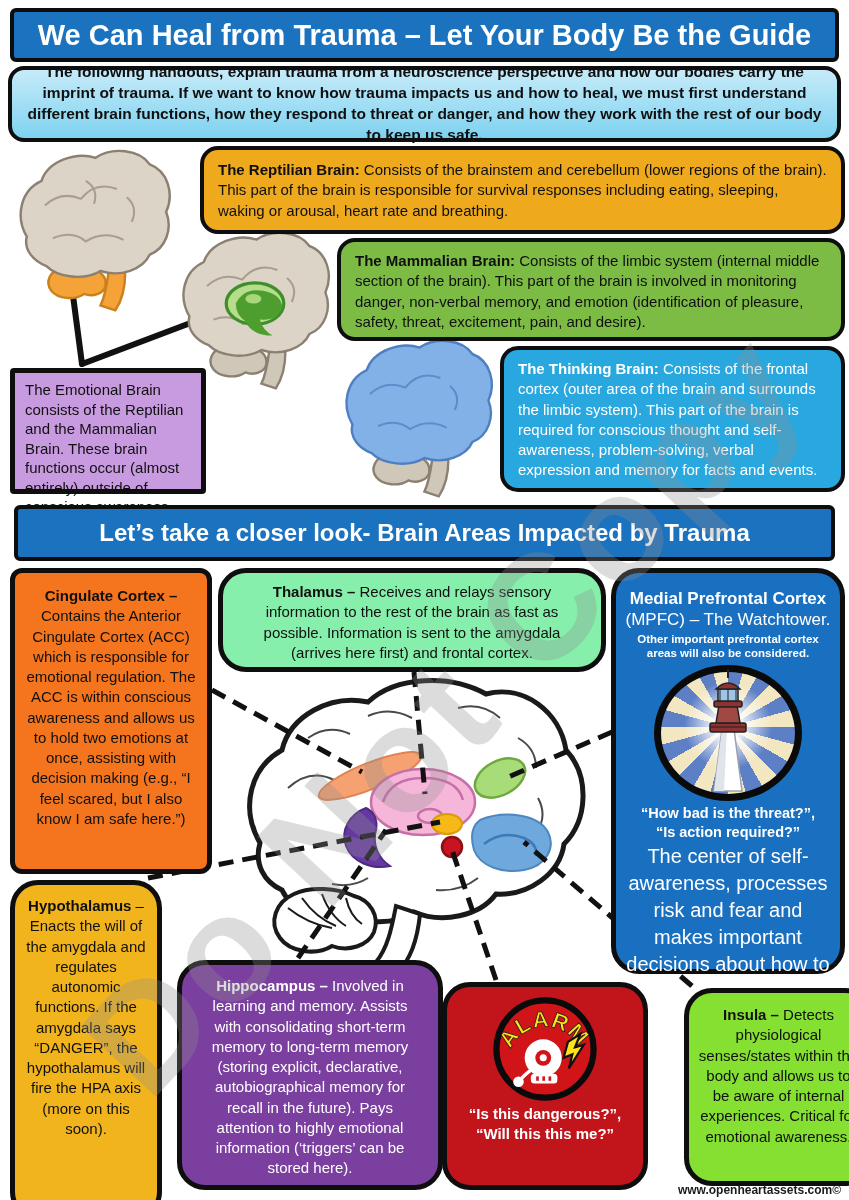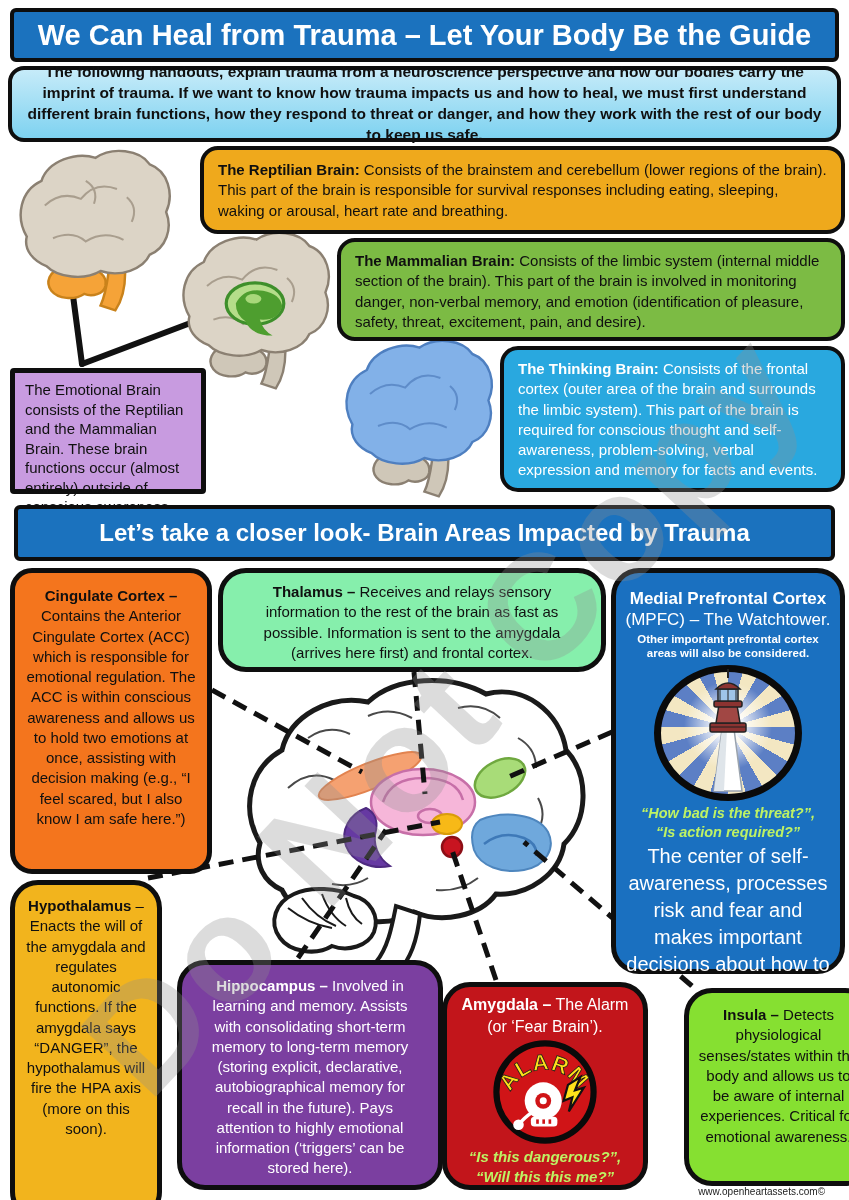--- a/index.html
+++ b/index.html
@@ -17,37 +17,37 @@
   .t2{left:14px;top:505px;width:821px;height:56px;font-size:24px;}
   .intro{left:8px;top:66px;width:833px;height:76px;background:linear-gradient(180deg,#C6EBF9 0%,#7ED2F0 100%);
          border-radius:16px;font-weight:600;font-size:15.5px;display:flex;align-items:center;text-align:center;
          padding:4px 14px;}
   .reptilian{left:200px;top:146px;width:645px;height:88px;background:#EFA91C;}
   .mammalian{left:337px;top:238px;width:508px;height:103px;background:#7CBB44;padding:9px 14px;}
   .thinking{left:500px;top:346px;width:345px;height:146px;background:#29A8DF;color:#ffffff;padding:9px 14px;}
   .emotional{left:10px;top:368px;width:196px;height:126px;background:#C89BE0;border-width:5px;
              border-radius:4px;padding:7px 10px;font-size:15px;line-height:1.3;}
   .round{border-width:5px;border-radius:28px;text-align:center;}
-  .cingulate{left:10px;top:568px;width:202px;height:306px;background:#F4751D;border-radius:22px;padding:13px 10px;}
+  .cingulate{left:10px;top:568px;width:202px;height:306px;background:#F4751D;border-radius:12px;padding:13px 10px;}
   .thalamus{left:218px;top:568px;width:388px;height:104px;background:#86efac;padding:9px 27px;}
   .mpfc{left:611px;top:568px;width:234px;height:406px;background:#1A70C0;color:#ffffff;padding:16px 8px;}
   .hypothalamus{left:10px;top:880px;width:152px;height:340px;background:#F2B41D;padding:11px 6px;}
   .hippocampus{left:177px;top:960px;width:266px;height:230px;background:#7B3FA0;color:#ffffff;padding:11px 24px;}
   .amygdala{left:442px;top:982px;width:206px;height:208px;background:#C2151B;color:#ffffff;padding:7px 8px;}
   .insula{left:656px;top:988px;width:189px;height:198px;background:#86E031;padding:12px 8px;margin-left:28px;}
   .mpfc .h{font-size:17px;font-weight:bold;line-height:1.2;}
   .mpfc .sub{font-size:17px;line-height:1.25;}
   .mpfc .note{font-size:11.5px;font-weight:bold;line-height:1.25;margin-top:1px;}
-  .q{color:#bef264;font-weight:bold;font-style:italic;font-size:14.5px;line-height:1.3;}
+  .q{color:#ffffff;font-weight:bold;font-size:14.5px;line-height:1.3;}
   .mpfc .body{font-size:20px;margin-top:1px;}
   .amygdala .q{font-size:15px;}
   .watermark{position:absolute;left:48px;top:1010px;transform:rotate(-47deg);transform-origin:0 0;
              font-size:150px;font-weight:bold;color:#8f8f8f;opacity:.3;letter-spacing:6px;
              white-space:nowrap;z-index:3;pointer-events:none;}
-  .footer{position:absolute;right:24px;bottom:3px;font-size:10px;font-weight:normal;color:#1b1b1b;z-index:4;}
+  .footer{position:absolute;right:8px;bottom:3px;font-size:12px;font-weight:bold;color:#1b1b1b;z-index:4;}
   .lh-wrap{position:relative;width:148px;height:136px;margin:5px auto 3px;}
   .lh-oval{position:absolute;inset:0;border-radius:50%;border:7px solid #0a0a0a;box-sizing:border-box;
            background:radial-gradient(circle at 50% 44%,rgba(255,255,255,.95) 0 13%,rgba(255,255,255,0) 46%),
            repeating-conic-gradient(from 0deg at 50% 45%,#5C7FC5 0deg 15deg,#F3E7C2 15deg 30deg);}
   .lh-svg{position:absolute;left:0;top:0;width:100%;height:100%;}
   .alarm-wrap{width:106px;height:106px;margin:2px auto;}
 </style>
 </head>
 <body>
 
@@ -225,24 +225,20 @@
       <strong>Hypothalamus</strong>
       <span>– Enacts the will of the amygdala and regulates autonomic functions. If the amygdala says “DANGER”, the hypothalamus will fire the HPA axis (more on this soon).</span>
     </div>
 
     <div class="panel round hippocampus">
       <strong>Hippocampus –</strong>
       <span>Involved in learning and memory. Assists with consolidating short-term memory to long-term memory (storing explicit, declarative, autobiographical memory for recall in the future). Pays attention to highly emotional information (‘triggers’ can be stored here).</span>
     </div>
 
     <div class="panel round amygdala">
-      <div style="font-size:16px;">
-        <strong>Amygdala –</strong>
-        <span>The Alarm (or ‘Fear Brain’).</span>
-      </div>
       <div class="alarm-wrap">
         <svg viewBox="0 0 120 120" width="106" height="106">
           <circle cx="60" cy="60" r="55" fill="#D01417" stroke="#0a0a0a" stroke-width="7"></circle>
           <path id="alarmArc" d="M20,64 A42,42 0 0 1 100,64" fill="none"></path>
           <text font-size="25" font-weight="bold" fill="#FFE11A" stroke="#1a1a1a" stroke-width="0.9" letter-spacing="1">
             <textPath href="#alarmArc" startOffset="4">ALARM</textPath>
           </text>
           <circle cx="58" cy="70" r="21" fill="#ffffff"></circle>
           <circle cx="58" cy="70" r="9" fill="#D01417"></circle>
           <circle cx="58" cy="70" r="4" fill="#ffffff"></circle>

